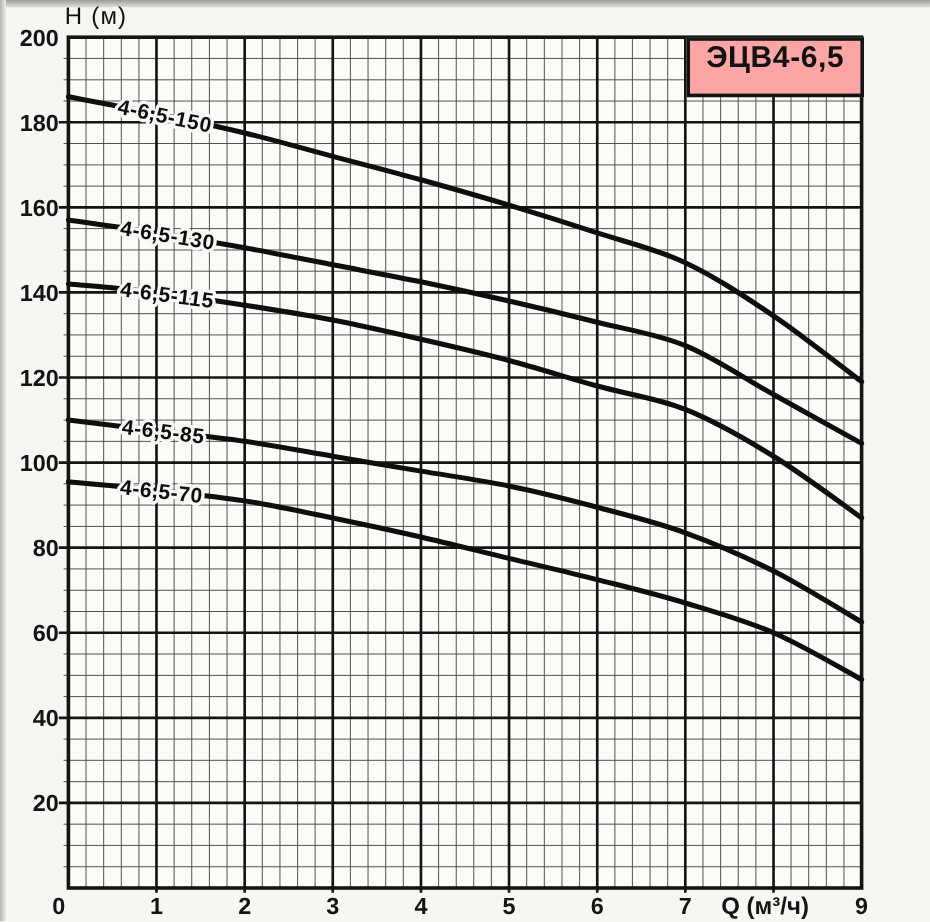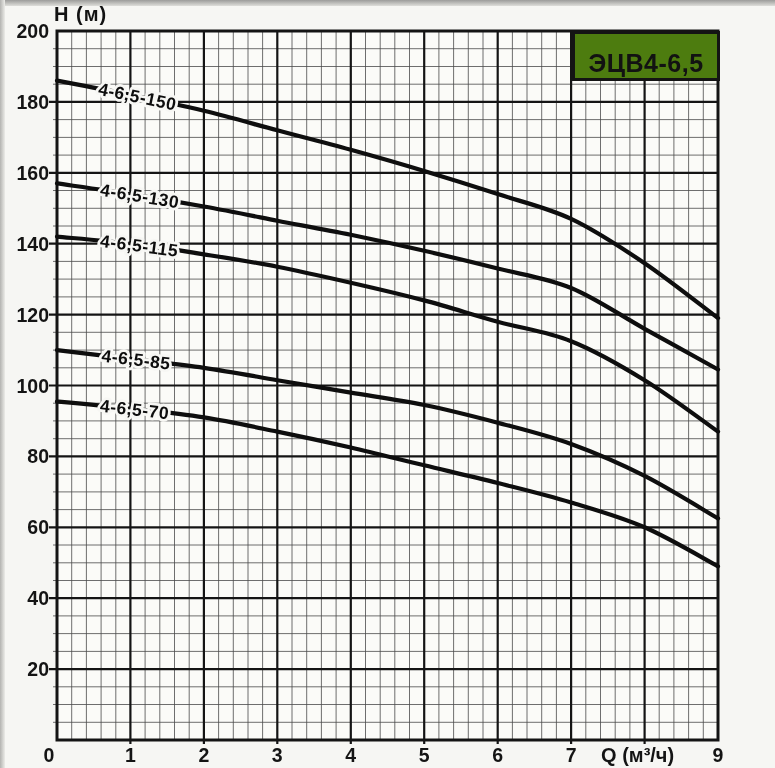--- a/index.html
+++ b/index.html
@@ -8,26 +8,26 @@
     background:#f6f6f3;
     font-family:"Liberation Sans", sans-serif;
     color:#121212;
   }
   .scan-edge-top{position:absolute;top:0;left:0;width:775px;height:6px;
     background:linear-gradient(#9c9c9a,#dededa);}
   .scan-edge-left{position:absolute;top:0;left:0;width:5px;height:768px;
     background:linear-gradient(90deg,#b3b3b0,#eequeue 0);background:linear-gradient(90deg,#b3b3b0,#ecece8);}
   .y-axis-title{
     position:absolute;left:54px;top:3px;
-    font-size:20px;font-weight:bold;letter-spacing:1px;white-space:nowrap;
+    font-size:20px;font-weight:normal;letter-spacing:1px;white-space:nowrap;
   }
   .title-box{
     position:absolute;left:572px;top:31px;width:148px;height:50px;
-    background:#4d7c0f;border:3px solid #141414;box-sizing:border-box;
-    display:flex;align-items:flex-end;justify-content:center;
+    background:#fca5a5;border:3px solid #141414;box-sizing:border-box;
+    display:flex;align-items:flex-start;justify-content:center;
   }
   .title-box span{font-size:25px;font-weight:bold;letter-spacing:.5px;}
   svg text{font-family:"Liberation Sans", sans-serif;}
 </style>
 </head>
 <body>
 
 
 
 <div class="scan-edge-top"></div>

